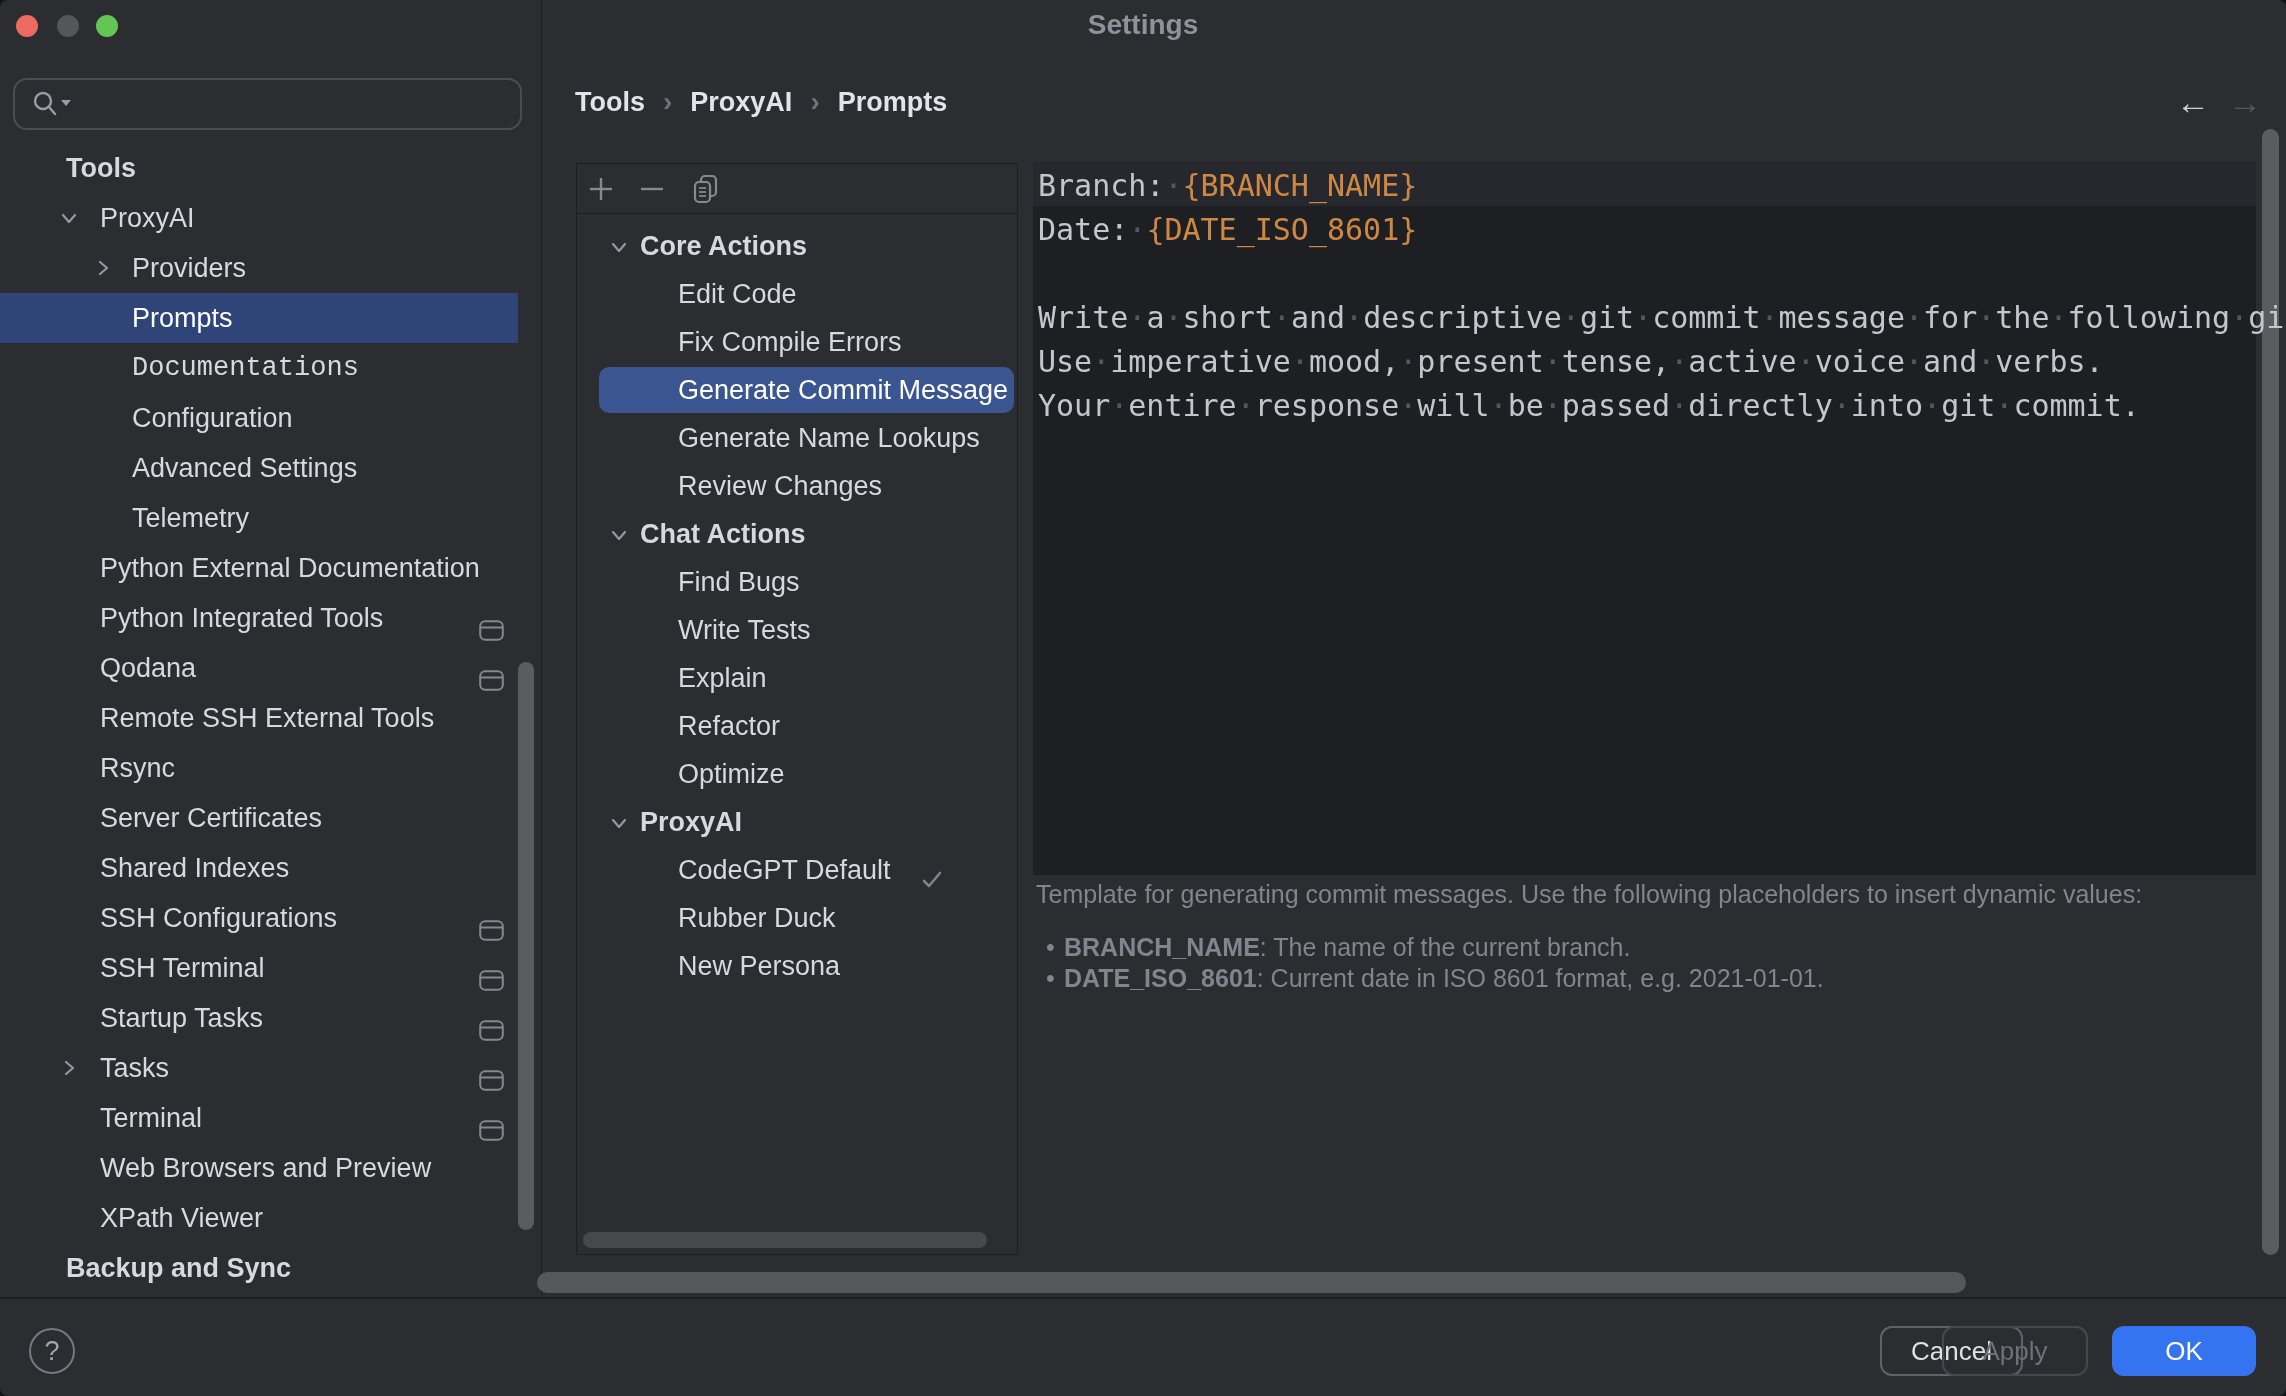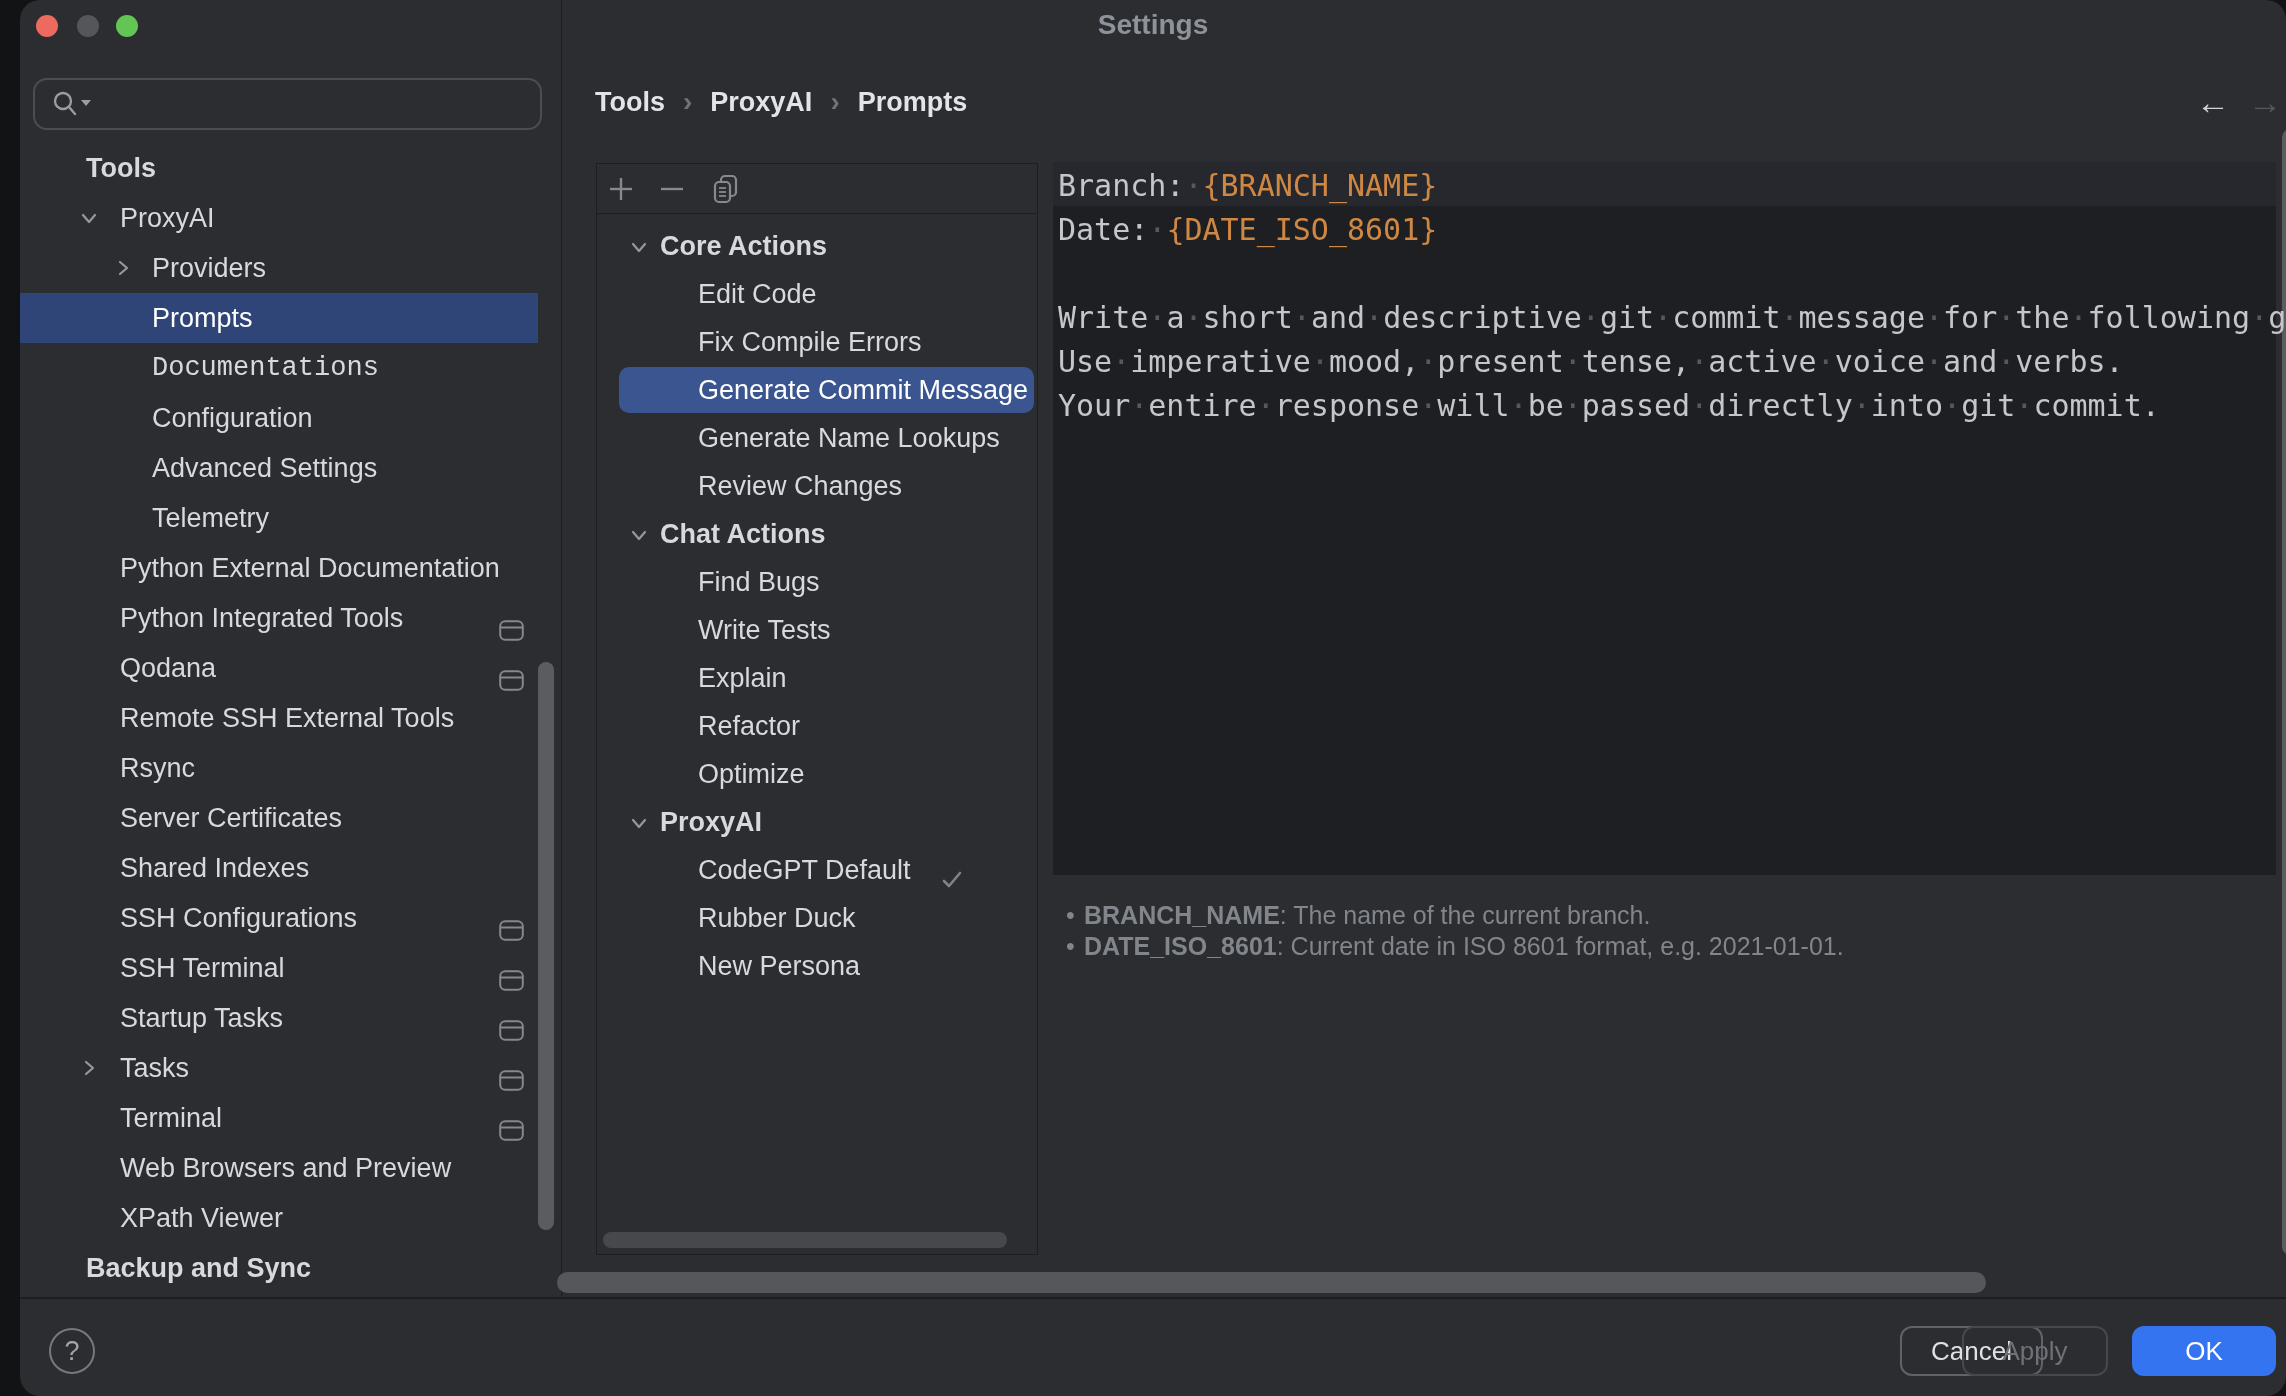--- a/index.html
+++ b/index.html
@@ -13,21 +13,21 @@
     --sel-sidebar:#2f4578;
     --sel-tree:#3a5590;
     --accent:#3574f0;
     --orange:#cf8844;
     --etext:#c4c6cb;
     --scroll:#5a5c60;
     --icon:#8c8f94;
   }
   html,body{margin:0;padding:0;background:#121314;}
   body{width:2286px;height:1396px;position:relative;font-family:"Liberation Sans",sans-serif;}
-  .window{position:absolute;inset:0;background:var(--win-bg);border-radius:20px;overflow:hidden;margin-left:20px;}
+  .window{position:absolute;inset:0;background:var(--win-bg);border-radius:8px;overflow:hidden;}
 
   
   .traffic{position:absolute;width:22px;height:22px;border-radius:50%;top:15px;}
   .t-red{left:16px;background:#ec6a5f;}
   .t-yellow{left:57px;background:#54565a;}
   .t-green{left:96px;background:#62c554;}
   .win-title{position:absolute;top:8px;left:0;width:100%;text-align:center;font-size:28px;font-weight:bold;color:#8e929b;line-height:34px;}
 
   
   .sidebar{position:absolute;left:0;top:0;width:541px;height:1296px;border-right:1px solid var(--border);}
@@ -341,20 +341,21 @@
         <div class="e-line"><span class="seg-plain">Branch:<span class="ws">·</span></span><span class="seg-placeholder">{BRANCH_NAME}</span></div>
         <div class="e-line"><span class="seg-plain">Date:<span class="ws">·</span></span><span class="seg-placeholder">{DATE_ISO_8601}</span></div>
         <div class="e-line"></div>
         <div class="e-line"><span class="seg-plain">Write<span class="ws">·</span>a<span class="ws">·</span>short<span class="ws">·</span>and<span class="ws">·</span>descriptive<span class="ws">·</span>git<span class="ws">·</span>commit<span class="ws">·</span>message<span class="ws">·</span>for<span class="ws">·</span>the<span class="ws">·</span>following<span class="ws">·</span>git<span class="ws">·</span>diff.</span></div>
         <div class="e-line"><span class="seg-plain">Use<span class="ws">·</span>imperative<span class="ws">·</span>mood,<span class="ws">·</span>present<span class="ws">·</span>tense,<span class="ws">·</span>active<span class="ws">·</span>voice<span class="ws">·</span>and<span class="ws">·</span>verbs.</span></div>
         <div class="e-line"><span class="seg-plain">Your<span class="ws">·</span>entire<span class="ws">·</span>response<span class="ws">·</span>will<span class="ws">·</span>be<span class="ws">·</span>passed<span class="ws">·</span>directly<span class="ws">·</span>into<span class="ws">·</span>git<span class="ws">·</span>commit.</span></div>
       </div>
   </div>
 
   <div class="desc">
+    <div class="desc-intro">Template for generating commit messages. Use the following placeholders to insert dynamic values:</div>
     <ul class="desc-bullets" id="desc-bullets">
         <li><span class="b-name">BRANCH_NAME</span><span class="b-text">: The name of the current branch.</span></li>
         <li><span class="b-name">DATE_ISO_8601</span><span class="b-text">: Current date in ISO 8601 format, e.g. 2021-01-01.</span></li>
       </ul>
   </div>
 
   <div class="main-vscroll"></div>
   <div class="main-hscroll"></div>
 
   <div class="footer">

